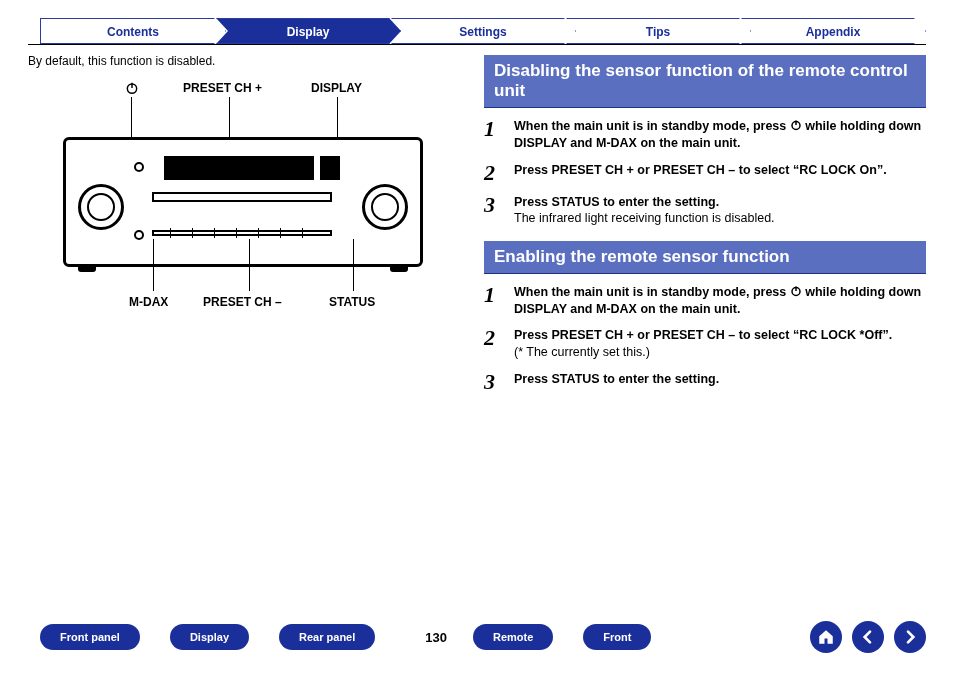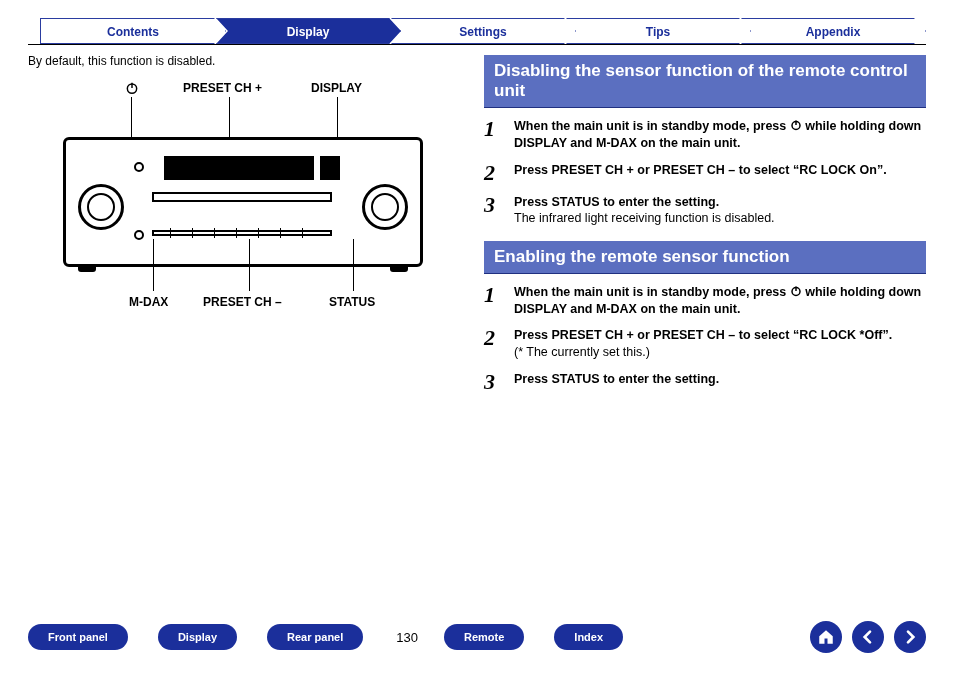--- a/index.html
+++ b/index.html
@@ -57,26 +57,26 @@
   .steps { }
   .step { display: flex; gap: 10px; margin-bottom: 10px; }
   .step-num { font-size: 22px; font-weight: bold; font-style: italic; width: 20px; flex-shrink: 0; line-height: 1; font-family: Georgia, "Times New Roman", serif; }
   .step-body { font-size: 12.5px; line-height: 1.35; }
   .step-body .bold { font-weight: bold; }
   .step-body .sub { font-weight: normal; }
   .power-icon { display: inline-block; width: 12px; height: 12px; vertical-align: -1px; }
   .power-icon svg { display: block; }
 
   
-  .footer { position: absolute; left: 28px; right: 28px; bottom: 16px; height: 40px; display: flex; align-items: center; }
+  .footer { position: absolute; left: 40px; right: 28px; bottom: 16px; height: 40px; display: flex; align-items: center; }
   .foot-btn {
     height: 26px; padding: 0 20px; background: #1b2f9b; color: #fff; font-size: 11px; font-weight: bold;
     border-radius: 13px; display: inline-flex; align-items: center; justify-content: center; margin-right: 30px; cursor: pointer;
   }
-  .page-num { font-size: 13px; margin: 0 26px 0 3px; }
+  .page-num { font-size: 13px; margin: 0 26px 0 20px; font-weight: bold; }
   .spacer { flex: 1; }
   .circ-btn { width: 32px; height: 32px; border-radius: 50%; background: #1b2f9b; margin-left: 10px; display: inline-flex; align-items: center; justify-content: center; cursor: pointer; color:#fff; }
   .circ-btn svg { display:block; }
 
 </style>
 </head>
 <body>
 <div class="page">
 
   <div class="tabs">
@@ -206,21 +206,21 @@
       </div>
     </div>
   </div>
 
   <div class="footer">
     <div class="foot-btn">Front panel</div>
     <div class="foot-btn">Display</div>
     <div class="foot-btn">Rear panel</div>
     <span class="page-num">130</span>
     <div class="foot-btn">Remote</div>
-    <div class="foot-btn">Index</div>
+    <div class="foot-btn">Front</div>
     <div class="spacer"></div>
     <div class="circ-btn">
       <svg width="18" height="18" viewBox="0 0 24 24">
           <path d="M3 11 L12 3 L21 11 L21 21 L14 21 L14 14 L10 14 L10 21 L3 21 Z" fill="#fff"></path>
         </svg>
     </div>
     <div class="circ-btn">
       <svg width="16" height="16" viewBox="0 0 24 24">
           <path d="M15 4 L7 12 L15 20" fill="none" stroke="#fff" stroke-width="4" stroke-linecap="round"></path>
         </svg>

